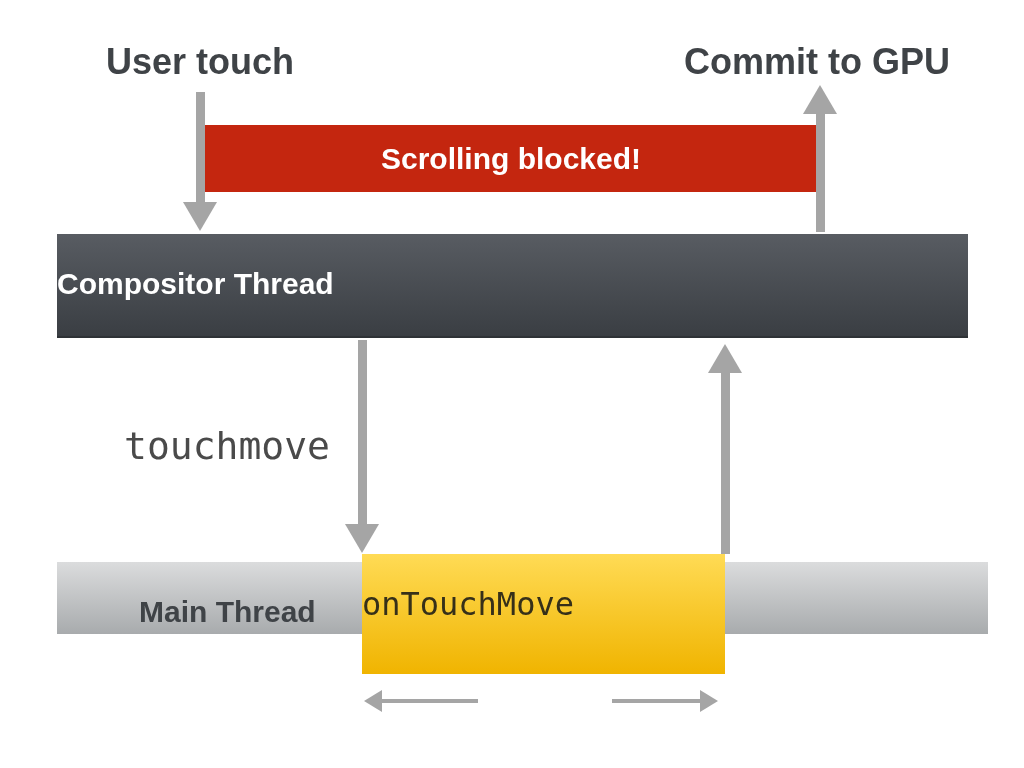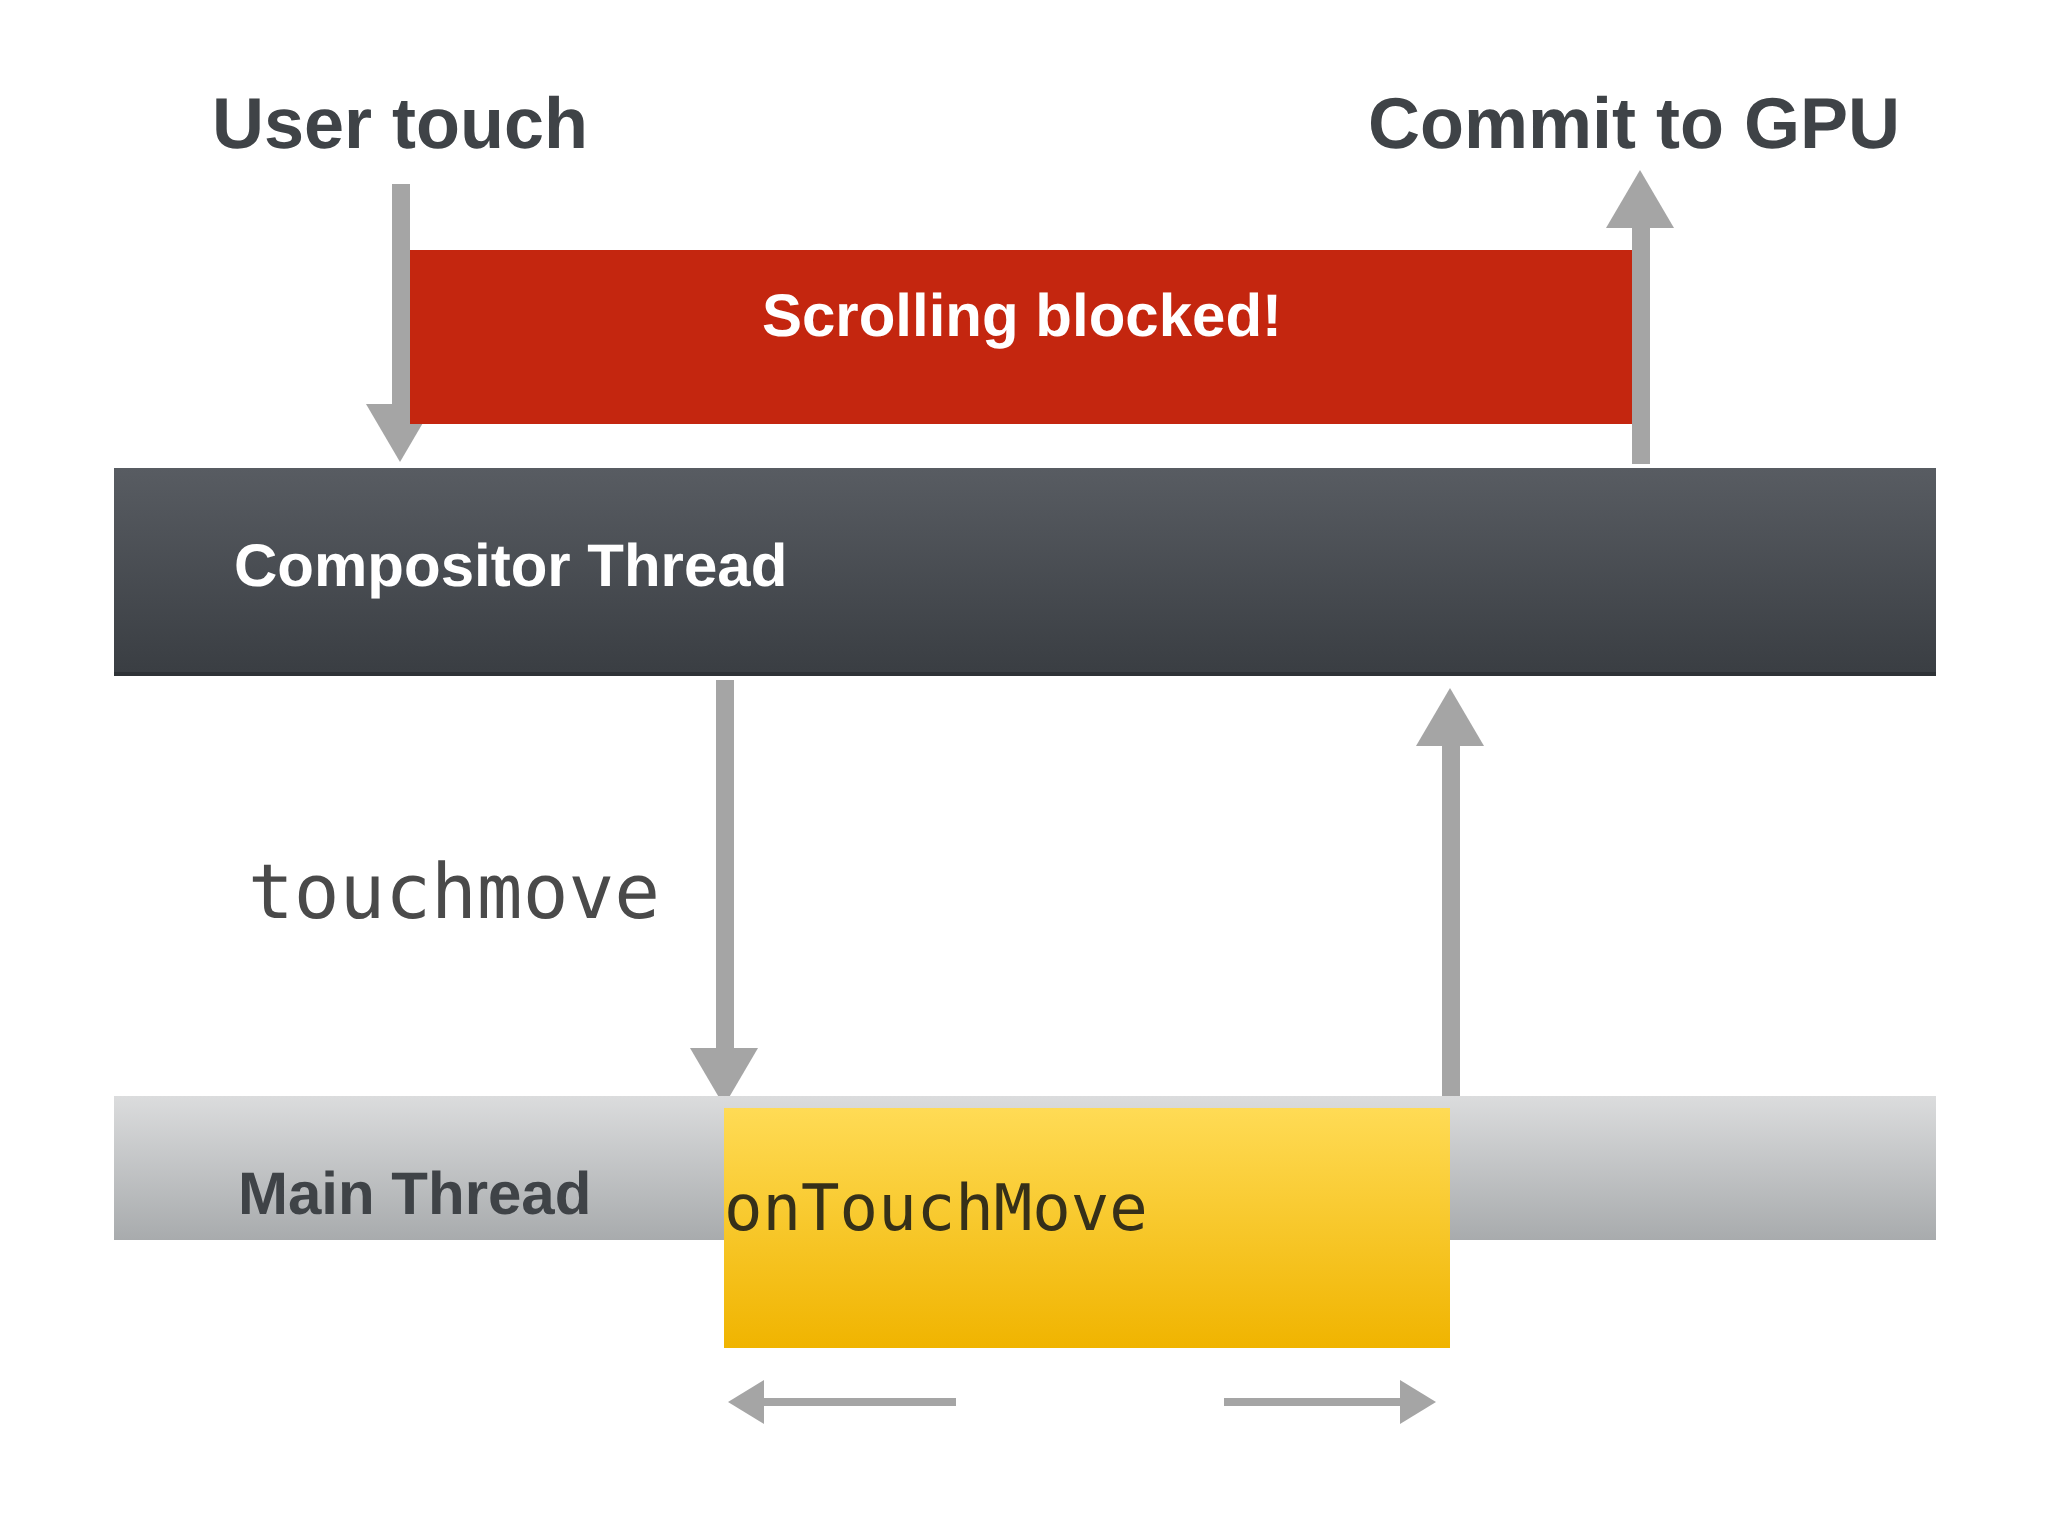--- a/index.html
+++ b/index.html
@@ -21,38 +21,39 @@
     position:relative;width:1024px;height:768px;background:#ffffff;overflow:hidden;
     font-family:"Liberation Sans",sans-serif;
   }
   .top-label{
     position:absolute;top:40px;height:44px;line-height:44px;
     font-size:36px;font-weight:bold;color:var(--text-dark);text-align:center;
   }
   .label-user-touch{left:75px;width:250px;}
   .label-commit-gpu{left:667px;width:300px;}
   .banner{
-    position:absolute;left:205px;top:125px;width:612px;height:87px;
+    position:absolute;left:205px;top:125px;width:612px;height:67px;
     background:var(--banner-red);
     color:var(--text-white);font-size:30px;font-weight:bold;
     text-align:center;line-height:67px;
   }
   .bar{position:absolute;left:57px;width:911px;}
   .compositor-bar{
     top:234px;height:104px;
     background:linear-gradient(180deg,var(--compositor-top) 0%,var(--compositor-bottom) 100%);
     border-bottom:2px solid #2e3236;box-sizing:border-box;
   }
   .compositor-bar .bar-label{
-    display:block;padding-left:60px;line-height:100px;
+    display:block;line-height:100px;
     color:var(--text-white);font-size:30px;font-weight:bold;
   }
   .main-bar{
-    top:548px;height:72px;
+    top:562px;height:72px;
     background:linear-gradient(180deg,var(--main-top) 0%,var(--main-bottom) 100%);
+    padding-left:20px;
   }
   .main-bar .bar-label{
     display:block;padding-left:62px;line-height:100px;
     color:var(--text-dark);font-size:30px;font-weight:bold;
   }
   .task-block{
     position:absolute;left:362px;top:554px;width:363px;height:120px;
     background:linear-gradient(180deg,var(--task-yellow-top) 0%,var(--task-yellow-bottom) 100%);
     text-align:left;line-height:100px;
     font-family:"DejaVu Sans Mono",monospace;font-size:32px;color:var(--task-text);

